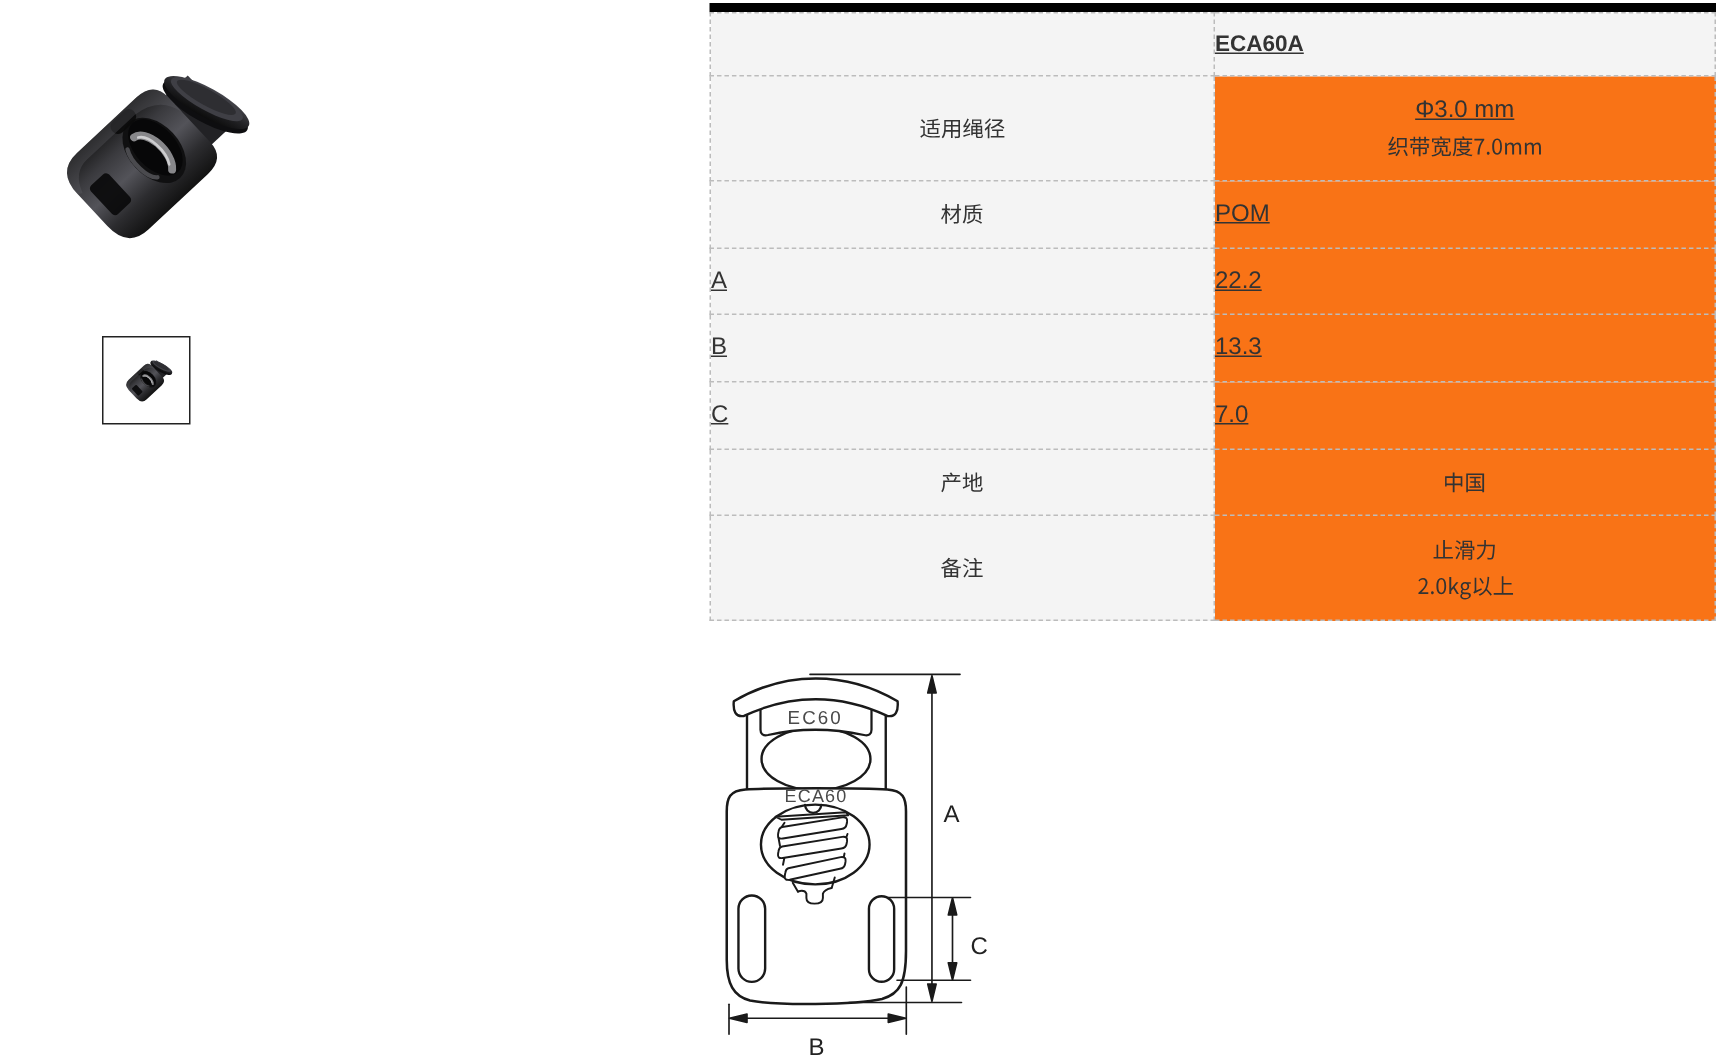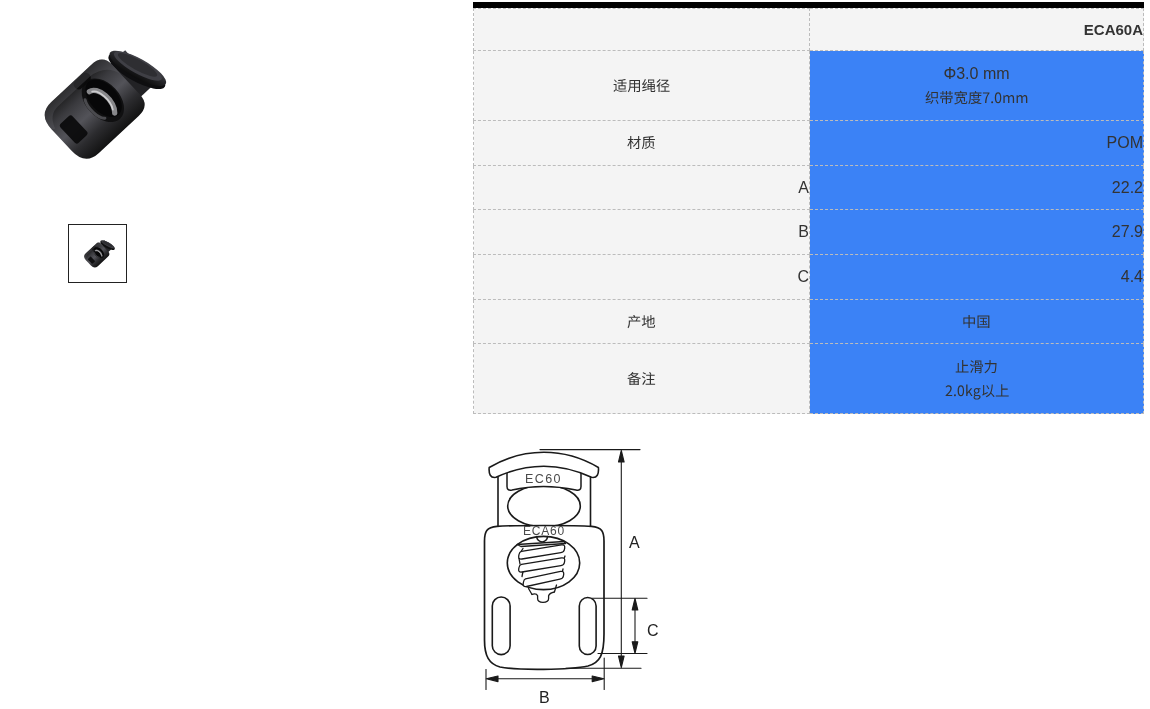--- a/index.html
+++ b/index.html
@@ -1,21 +1,21 @@
 <!DOCTYPE html>
 <html><head>
 <meta charset="utf-8">
 <style>
 html,body{margin:0;padding:0;}
 body{width:1150px;height:709px;background:#fff;font-family:"Liberation Sans",sans-serif;position:relative;overflow:hidden;}
 .abs{position:absolute;}
 table.spec{border-collapse:collapse;table-layout:fixed;width:671px;font-size:16px;color:#333;}
-table.spec td{border:1px dashed #bcbcbc;text-align:right;vertical-align:middle;padding:0;}
+table.spec td{border:1px dashed #bcbcbc;text-align:left;vertical-align:middle;padding:0;text-decoration:underline;}
 td.g{background:#f4f4f4;}
-td.w{background:#3b82f6;}
+td.w{background:#f97316;}
 .cline{display:flex;align-items:center;justify-content:center;height:24px;}
 </style>
 </head>
 <body>
 
 <svg class="abs" style="left:0;top:0" width="1150" height="709" viewBox="0 0 1150 709">
 <defs>
 <linearGradient id="gba" x1="0" y1="0" x2="1" y2="0">
 <stop offset="0" stop-color="#161616"></stop>
         <stop offset="0.25" stop-color="#3a3a3e"></stop>
@@ -118,25 +118,25 @@
           </svg>
         </td>
         <td class="w">POM</td>
       </tr>
 <tr>
         <td class="g" style="height:43px;">A</td>
         <td class="w">22.2</td>
       </tr>
 <tr>
         <td class="g" style="height:44px;">B</td>
-        <td class="w">27.9</td>
+        <td class="w">13.3</td>
       </tr>
 <tr>
         <td class="g" style="height:44px;">C</td>
-        <td class="w">4.4</td>
+        <td class="w">7.0</td>
       </tr>
 <tr>
         <td class="g" style="height:43px;">
           <svg width="29" height="18" viewBox="0 -14 29 18" style="display:block">
             <path fill="#333" d="M3.8 -8.8C4.2 -8.1 4.8 -7.2 5.0 -6.7L5.9 -7.1C5.7 -7.7 5.2 -8.5 4.7 -9.1ZM9.9 -9.1C9.6 -8.3 9.1 -7.3 8.7 -6.6H1.8V-4.7C1.8 -3.2 1.6 -1.0 0.5 0.5C0.7 0.6 1.2 1.0 1.4 1.2C2.6 -0.4 2.9 -2.9 2.9 -4.6V-5.6H13.3V-6.6H9.8C10.2 -7.2 10.6 -8.0 11.0 -8.7ZM6.1 -11.7C6.4 -11.3 6.7 -10.8 6.9 -10.3H1.6V-9.3H12.9V-10.3H8.2L8.2 -10.3C8.0 -10.8 7.6 -11.5 7.2 -12.0Z M20.4 -10.7V-6.8L18.9 -6.1L19.3 -5.2L20.4 -5.6V-1.1C20.4 0.4 20.9 0.8 22.6 0.8C22.9 0.8 25.7 0.8 26.1 0.8C27.6 0.8 27.9 0.2 28.1 -1.8C27.8 -1.8 27.4 -2.0 27.1 -2.2C27.0 -0.5 26.9 -0.2 26.0 -0.2C25.5 -0.2 23.1 -0.2 22.6 -0.2C21.6 -0.2 21.5 -0.3 21.5 -1.1V-6.1L23.4 -6.9V-2.0H24.4V-7.3L26.4 -8.2C26.4 -5.9 26.4 -4.3 26.3 -4.0C26.2 -3.6 26.1 -3.6 25.9 -3.6C25.7 -3.6 25.3 -3.6 24.9 -3.6C25.0 -3.4 25.1 -2.9 25.2 -2.7C25.6 -2.7 26.1 -2.7 26.5 -2.8C26.9 -2.9 27.2 -3.1 27.3 -3.7C27.4 -4.3 27.4 -6.4 27.4 -9.1L27.5 -9.3L26.7 -9.6L26.5 -9.4L26.3 -9.2L24.4 -8.4V-12.0H23.4V-8.0L21.5 -7.2V-10.7ZM14.8 -2.2 15.2 -1.1C16.5 -1.7 18.1 -2.4 19.6 -3.1L19.4 -4.1L17.7 -3.4V-7.6H19.4V-8.6H17.7V-11.8H16.7V-8.6H14.9V-7.6H16.7V-3.0C16.0 -2.7 15.3 -2.4 14.8 -2.2Z"></path>
           </svg>
         </td>
         <td class="w">
           <svg width="29" height="18" viewBox="0 -14 29 18" style="display:block">
             <path fill="#333" d="M6.5 -12.0V-9.5H1.4V-2.7H2.4V-3.5H6.5V1.1H7.7V-3.5H11.8V-2.7H12.9V-9.5H7.7V-12.0ZM2.4 -4.6V-8.4H6.5V-4.6ZM11.8 -4.6H7.7V-8.4H11.8Z M22.8 -4.6C23.3 -4.1 23.9 -3.4 24.2 -2.9L24.9 -3.4C24.6 -3.8 24.0 -4.5 23.5 -5.0ZM17.6 -2.8V-1.9H25.4V-2.8H21.9V-5.2H24.8V-6.1H21.9V-8.2H25.1V-9.2H17.8V-8.2H20.9V-6.1H18.2V-5.2H20.9V-2.8ZM15.5 -11.4V1.1H16.6V0.4H26.2V1.1H27.4V-11.4ZM16.6 -0.6V-10.4H26.2V-0.6Z"></path>

